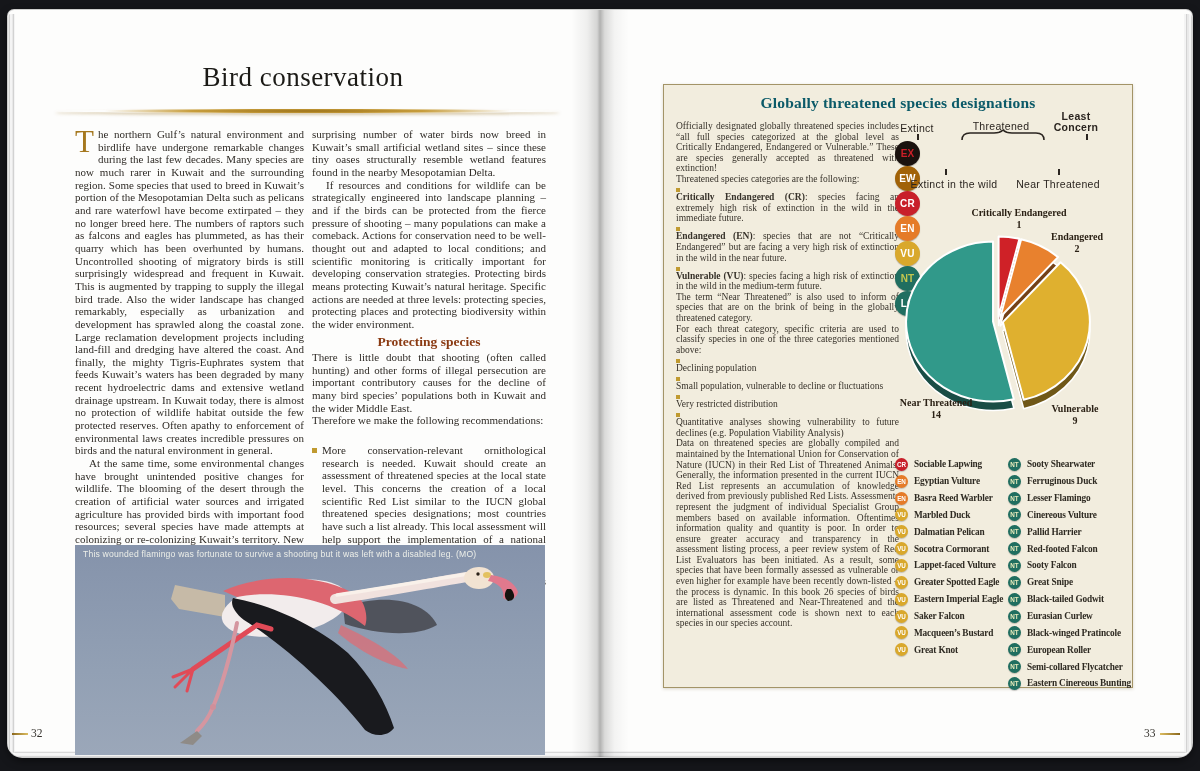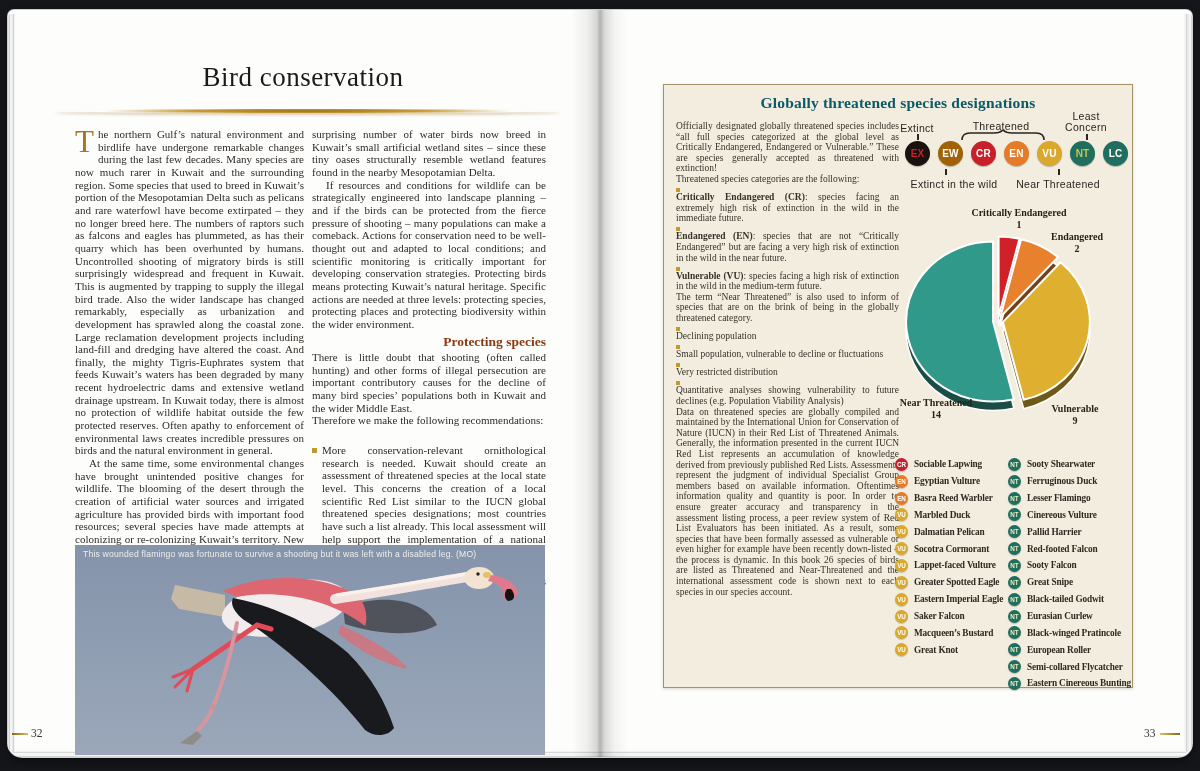--- a/index.html
+++ b/index.html
@@ -26,21 +26,21 @@
                background:radial-gradient(ellipse 52% 120% at 50% 50%, #9c7218 0%, #c79d3c 45%, rgba(199,157,60,0) 78%);
                border-radius:50%; box-shadow:0 2px 3px rgba(150,110,30,.35); }
   .col { position:absolute; top:118px; font-size:11px; line-height:12.65px; color:#2f2b26;
          text-align:justify; }
   #col1 { left:67px; width:229px; }
   #col2 { left:304px; width:234px; }
   .p { margin:0; }
   .ind { text-indent:14px; }
   .dropcap { float:left; font-size:31px; line-height:25px; color:#a5781f; padding:1px 4px 0 0; }
   .rp-heading, .lp-heading { text-align:center; font-weight:bold; color:#8a3a12; }
-  .lp-heading { font-size:13.5px; margin:5px 0 3px;text-align:right; }
+  .lp-heading { font-size:13.5px; margin:5px 0 3px; }
   .bullet { display:flex; margin-top:17px; }
   .bullet .sq { flex:0 0 5px; width:5px; height:5px; background:#c09a30; margin:4px 5px 0 0; }
   .bullet .txt { flex:1; text-align:justify; }
 
   .photo { position:absolute; left:67px; top:535px; width:470px; height:210px; overflow:hidden; }
   .photo svg { display:block; }
   .caption { position:absolute; left:8px; top:4px; font-family:"Liberation Sans",sans-serif;
              font-size:8.6px; color:#edefe9; letter-spacing:.2px; }
 
   .pgnum { position:absolute; font-size:11.5px; color:#33302b; }
@@ -61,21 +61,21 @@
   .bx-bullet .sq { flex:0 0 4px; width:4px; height:4px; background:#c09a30; margin:3.5px 4px 0 0; }
   .bx-bullet .txt { flex:1; text-align:justify; }
 
   
   .scale-wrap { position:absolute; left:220px; top:26px; width:242px; height:92px;
                 font-family:"Liberation Sans",sans-serif; color:#2b2520; }
   .scale-lbl { position:absolute; transform:translateX(-50%); font-size:10.5px; letter-spacing:.3px;
                text-align:center; white-space:nowrap; line-height:10.5px; }
   #lbl-least { white-space:normal; width:58px; }
   .tick { position:absolute; width:1.5px; height:6px; background:#2b2520; }
-  .badges-row { position:absolute; left:21px; top:30px; display:flex; gap:8px; }
+  .badges-row { position:absolute; left:11px; top:30px; display:flex; gap:0;flex-direction:column; }
   .badge { width:25px; height:25px; border-radius:50%; display:flex; align-items:center; justify-content:center;
            font:bold 10px "Liberation Sans",sans-serif; letter-spacing:.2px;
            box-shadow:0 1px 1px rgba(0,0,0,.25); }
   .brace { position:absolute; left:77px; top:19px; }
 
   
   .pie-wrap { position:absolute; left:215px; top:120px; width:245px; height:248px; }
   .pie-label { position:absolute; transform:translateX(-50%); text-align:center;
                font:bold 10px "Liberation Serif",serif; color:#2b2115; line-height:11.5px; }
 
@@ -177,20 +177,21 @@
         </div>
       <div class="bx-bullet">
           <span class="sq"></span>
           <span class="txt"><b>Endangered (EN)</b><span>: species that are not “Critically Endangered” but are facing a very high risk of extinction in the wild in the near future.</span></span>
         </div>
       <div class="bx-bullet">
           <span class="sq"></span>
           <span class="txt"><b>Vulnerable (VU)</b><span>: species facing a high risk of extinction in the wild in the medium-term future.</span></span>
         </div>
       <p class="p">The term “Near Threatened” is also used to inform of species that are on the brink of being in the globally threatened category.</p>
+      <p class="p">For each threat category, specific criteria are used to classify species in one of the three categories mentioned above:</p>
       <div class="bx-bullet">
           <span class="sq"></span>
           <span class="txt">Declining population</span>
         </div>
       <div class="bx-bullet">
           <span class="sq"></span>
           <span class="txt">Small population, vulnerable to decline or fluctuations</span>
         </div>
       <div class="bx-bullet">
           <span class="sq"></span>
@@ -199,21 +200,21 @@
       <div class="bx-bullet">
           <span class="sq"></span>
           <span class="txt">Quantitative analyses showing vulnerability to future declines (e.g. Population Viability Analysis)</span>
         </div>
       <p class="p">Data on threatened species are globally compiled and maintained by the International Union for Conservation of Nature (IUCN) in their Red List of Threatened Animals. Generally, the information presented in the current IUCN Red List represents an accumulation of knowledge derived from previously published Red Lists. Assessments represent the judgment of individual Specialist Group members based on available information. Oftentimes information quality and quantity is poor. In order to ensure greater accuracy and transparency in the assessment listing process, a peer review system of Red List Evaluators has been initiated. As a result, some species that have been formally assessed as vulnerable or even higher for example have been recently down-listed – the process is dynamic. In this book 26 species of birds are listed as Threatened and Near-Threatened and the international assessment code is shown next to each species in our species account.</p>
     </div>
 
     <div class="scale-wrap">
       <div class="scale-lbl" style="left:33px; top:12px;">Extinct</div>
       <div class="scale-lbl" style="left:117px; top:10px;">Threatened</div>
-      <div class="scale-lbl" id="lbl-least" style="left:202px; top:0;">Least Concern</div>
+      <div class="scale-lbl" id="lbl-least" style="left:192px; top:0;font-weight:bold;">Least Concern</div>
       <div class="tick" style="left:33px; top:23px;"></div>
       <div class="tick" style="left:202px; top:23px;"></div>
       <svg class="brace" width="84" height="10" viewBox="0 0 84 10">
         <path d="M1,10 Q1,3 9,3 L33,3 Q39,3 42,0 Q45,3 51,3 L75,3 Q83,3 83,10" stroke="#2b2520" stroke-width="1.6" fill="none" stroke-linecap="round"></path>
       </svg>
       <div class="badges-row">
           <span class="badge" style="background: rgb(26, 18, 14); color: rgb(204, 31, 40);">EX</span>
           <span class="badge" style="background: #a16207; color: rgb(255, 255, 255);">EW</span>
           <span class="badge" style="background: rgb(200, 32, 42); color: rgb(255, 255, 255);">CR</span>
           <span class="badge" style="background: rgb(229, 123, 40); color: rgb(255, 255, 255);">EN</span>

